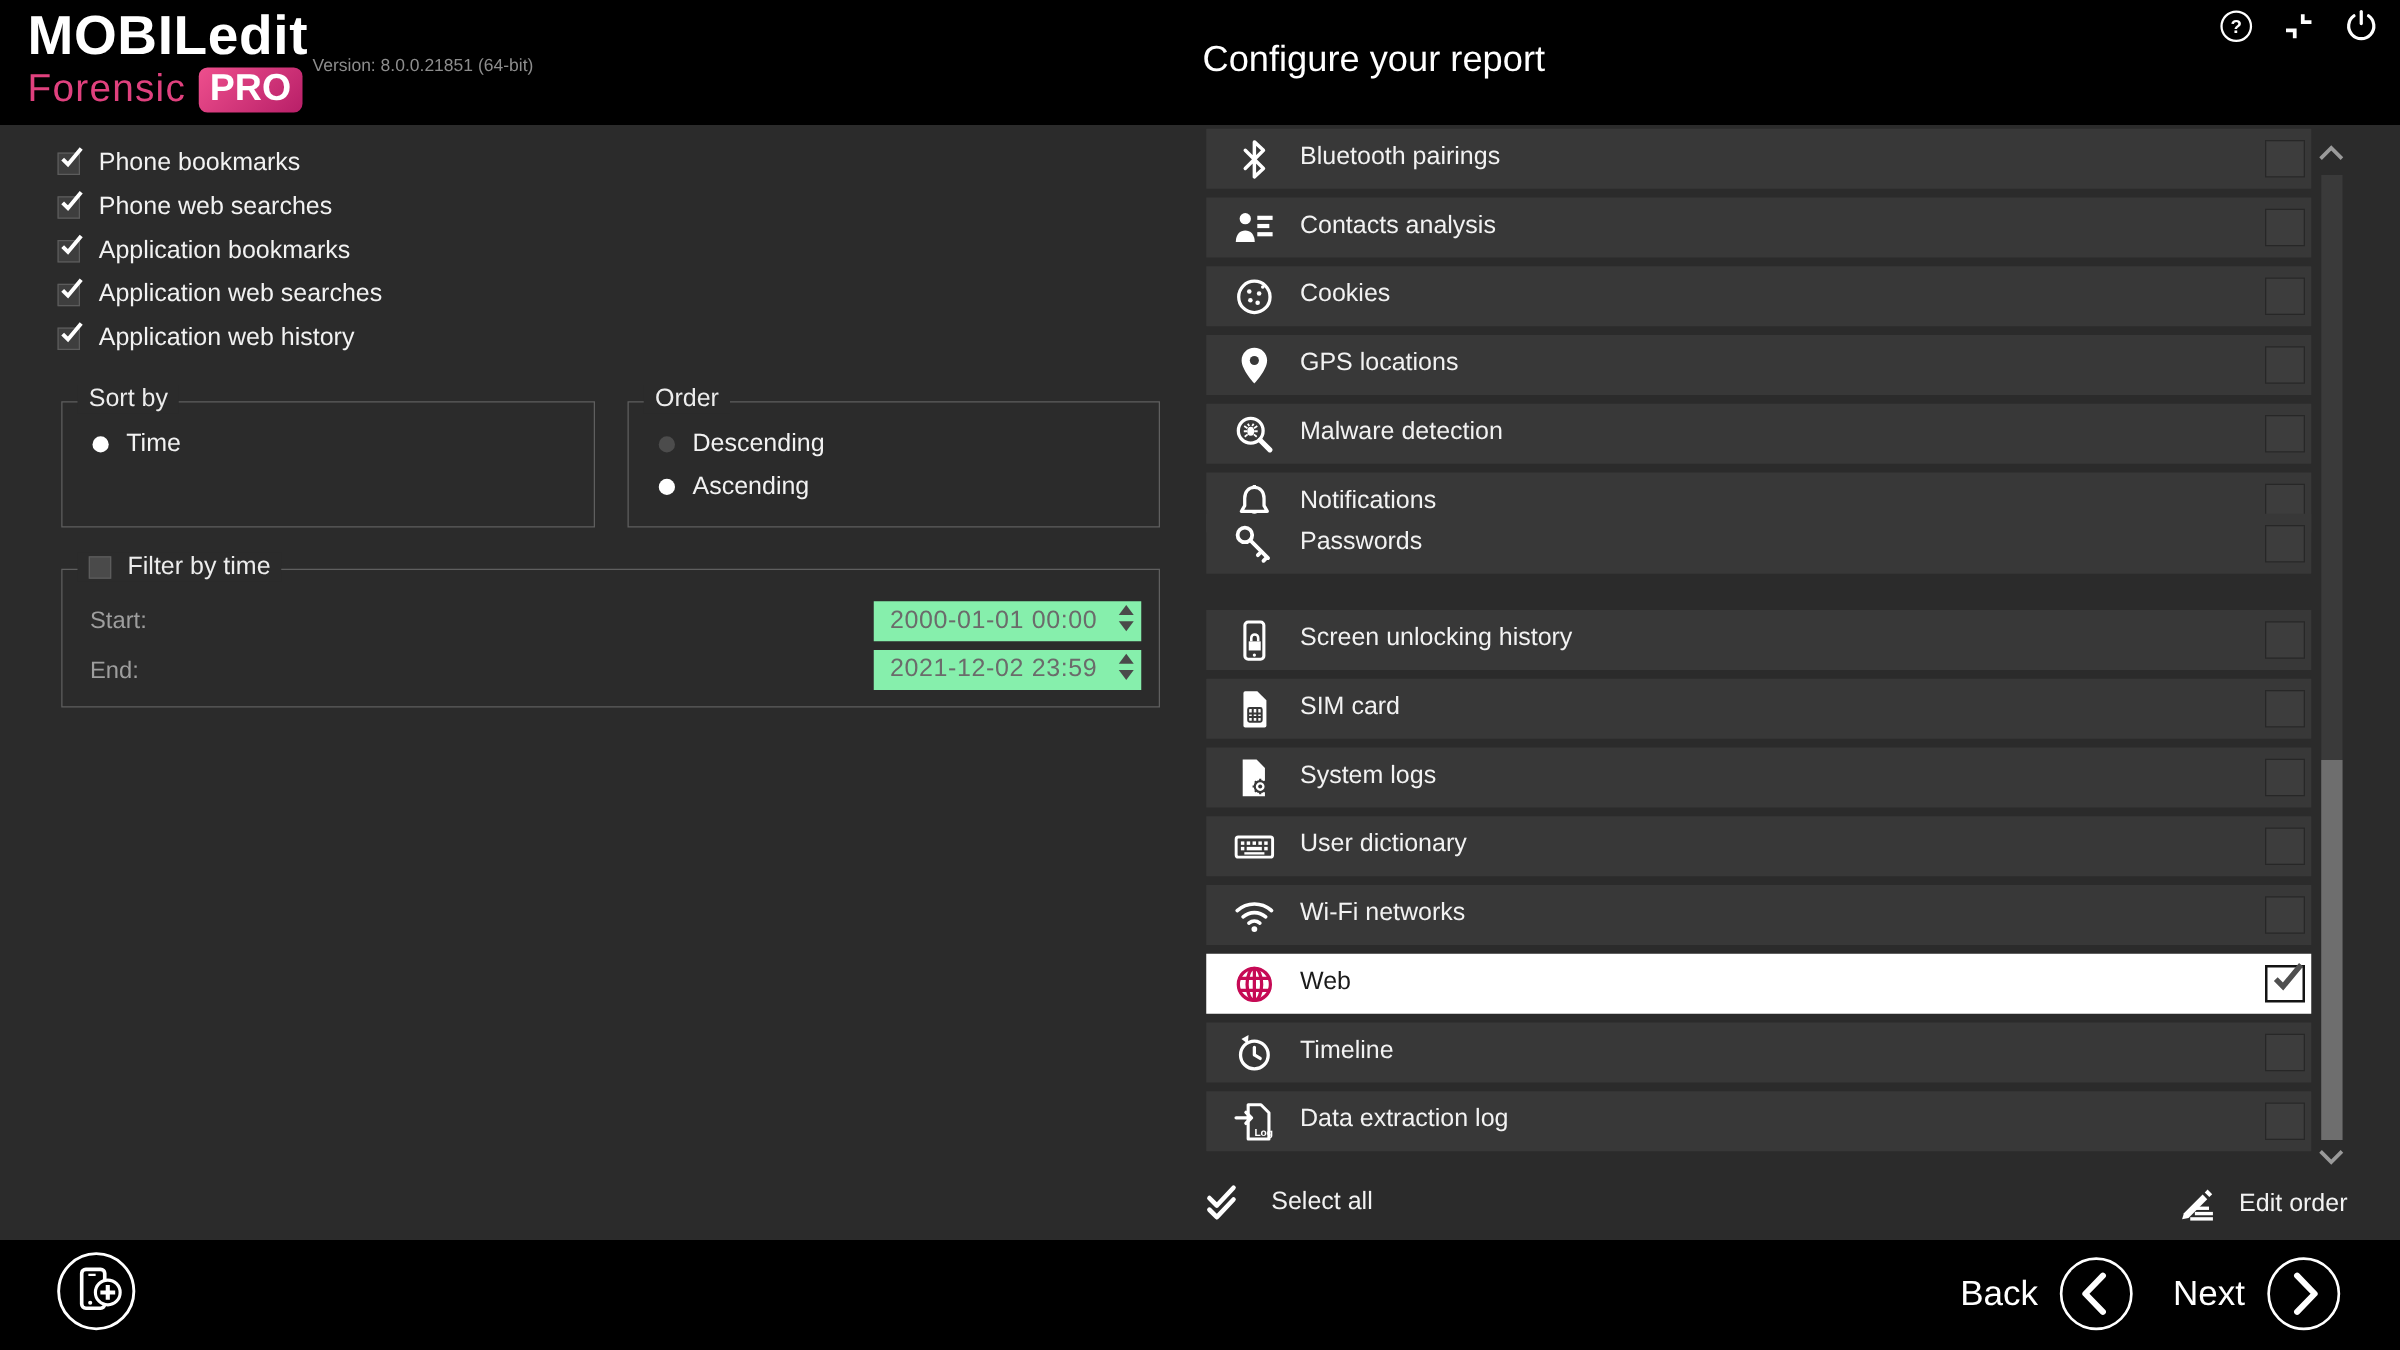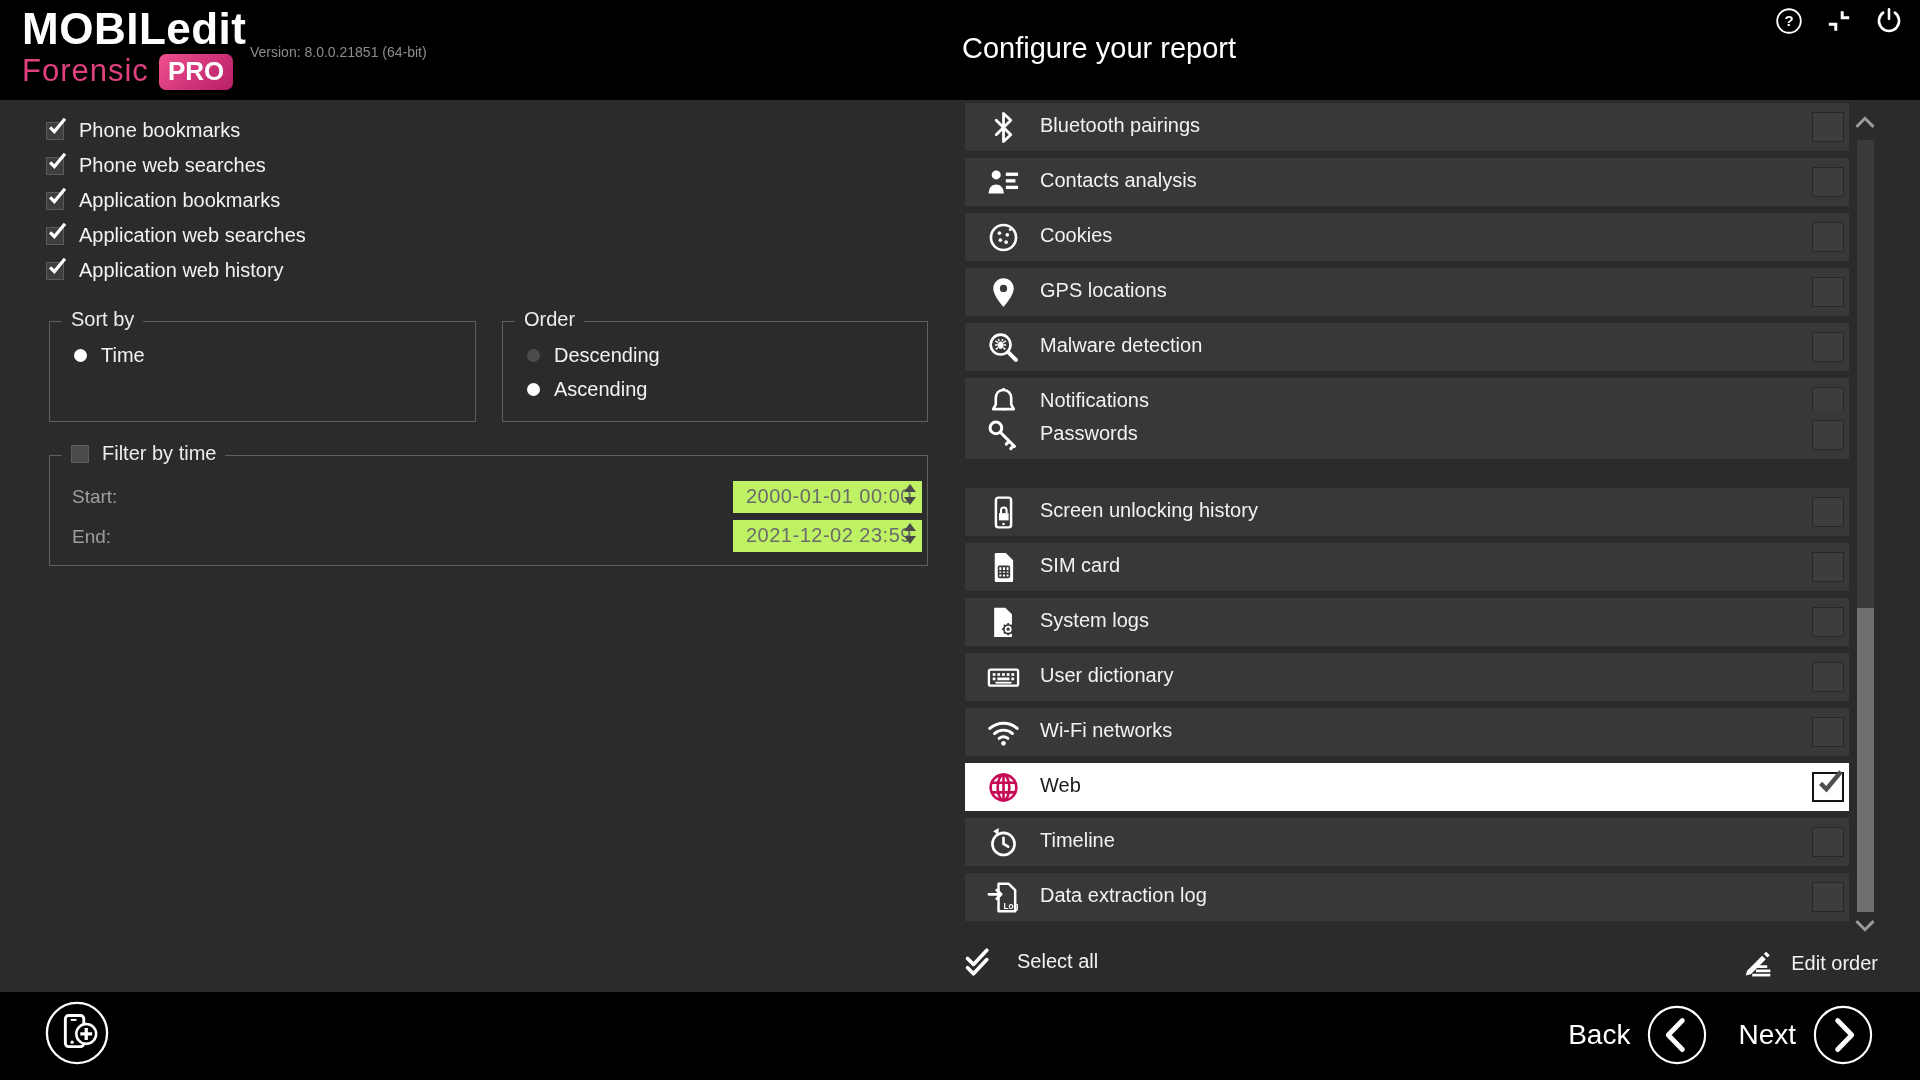--- a/index.html
+++ b/index.html
@@ -6,21 +6,21 @@
   html,body { width:1920px; height:1080px; overflow:hidden; }
   body { background:#2b2b2b; font-family:"Liberation Sans", sans-serif; color:#f2f2f2;
          --row-bg:#383838; --globe-pink:#c60a55; --brand-pink:#e0417e; position:relative; }
 
   
   .topbar { position:absolute; left:0; top:0; width:1920px; height:100px; background:#000; }
   .logo { position:absolute; left:22px; top:6px; }
   .logo-l1 { font-size:44px; font-weight:700; color:#fff; letter-spacing:.5px; line-height:46px; }
   .logo-l2 { font-size:31px; line-height:34px; margin-top:2px; display:flex; align-items:flex-start; }
   .logo-forensic { color:var(--brand-pink); letter-spacing:1px; }
-  .logo-pro { display:inline-block; margin-left:10px; padding:0 9px 2px 9px; font-size:26px; font-weight:700;
+  .logo-pro { display:inline-block; margin-left:10px; padding:0 9px 2px 9px; font-size:30px; font-weight:700;
               color:#fff; background:linear-gradient(135deg,#ee4f8d,#b81f68); border-radius:7px; }
   .version { position:absolute; left:250px; top:44px; font-size:14px; color:#8d8d8d; }
   .page-title { position:absolute; left:962px; top:32px; font-size:29px; font-weight:400; color:#fff; }
   .top-icons { position:absolute; right:16px; top:6px; display:flex; gap:20px; align-items:center; }
   .top-icons .tico { width:30px; height:30px; color:#fff; cursor:pointer; }
   .top-icons svg { width:100%; height:100%; }
 
   
   .check-list { position:absolute; left:46px; top:113px; }
   .check-item { display:flex; align-items:center; height:35px; gap:15px; font-size:20px; color:#f2f2f2; cursor:pointer; }
@@ -34,21 +34,21 @@
   .fs-sortby { left:49px; top:321px; width:427px; height:101px; }
   .fs-order  { left:502px; top:321px; width:426px; height:101px; }
   .fs-filter { left:49px; top:455px; width:879px; height:111px; }
 
   .radio-wrap { padding:18px 0 0 24px; }
   .radio-row { display:flex; align-items:center; gap:14px; height:30px; margin-bottom:4px; font-size:20px; cursor:pointer; }
   .radio-dot { width:13px; height:13px; border-radius:50%; background:#4c4c4c; flex:0 0 13px; }
   .radio-dot.sel { background:#fff; }
 
   .date-label { position:absolute; left:22px; font-size:19px; color:#9e9e9e; }
-  .date-input { position:absolute; left:649px; width:189px; height:32px; background:#bef264; cursor:default;margin-left:34px; }
+  .date-input { position:absolute; left:649px; width:214px; height:32px; background:#86efac; cursor:default; }
   .date-value { position:absolute; left:13px; top:4px; font-size:20px; color:#6b6b6b; letter-spacing:.5px; }
   .spinner { position:absolute; right:5px; top:3px; width:14px; display:flex; flex-direction:column; gap:5px; align-items:center; cursor:pointer; }
   .tri-up   { width:0; height:0; border-left:6px solid transparent; border-right:6px solid transparent; border-bottom:8px solid #4a4a4a; }
   .tri-down { width:0; height:0; border-left:6px solid transparent; border-right:6px solid transparent; border-top:8px solid #4a4a4a; }
 
   
   .report-row { position:absolute; left:965px; width:884px; height:48px; background:var(--row-bg); cursor:pointer; }
   .report-row.selected { background:#fff; }
   .row-icon { position:absolute; left:21px; top:7px; width:35px; height:35px; color:#fff; }
   .row-icon svg { width:100%; height:100%; }

